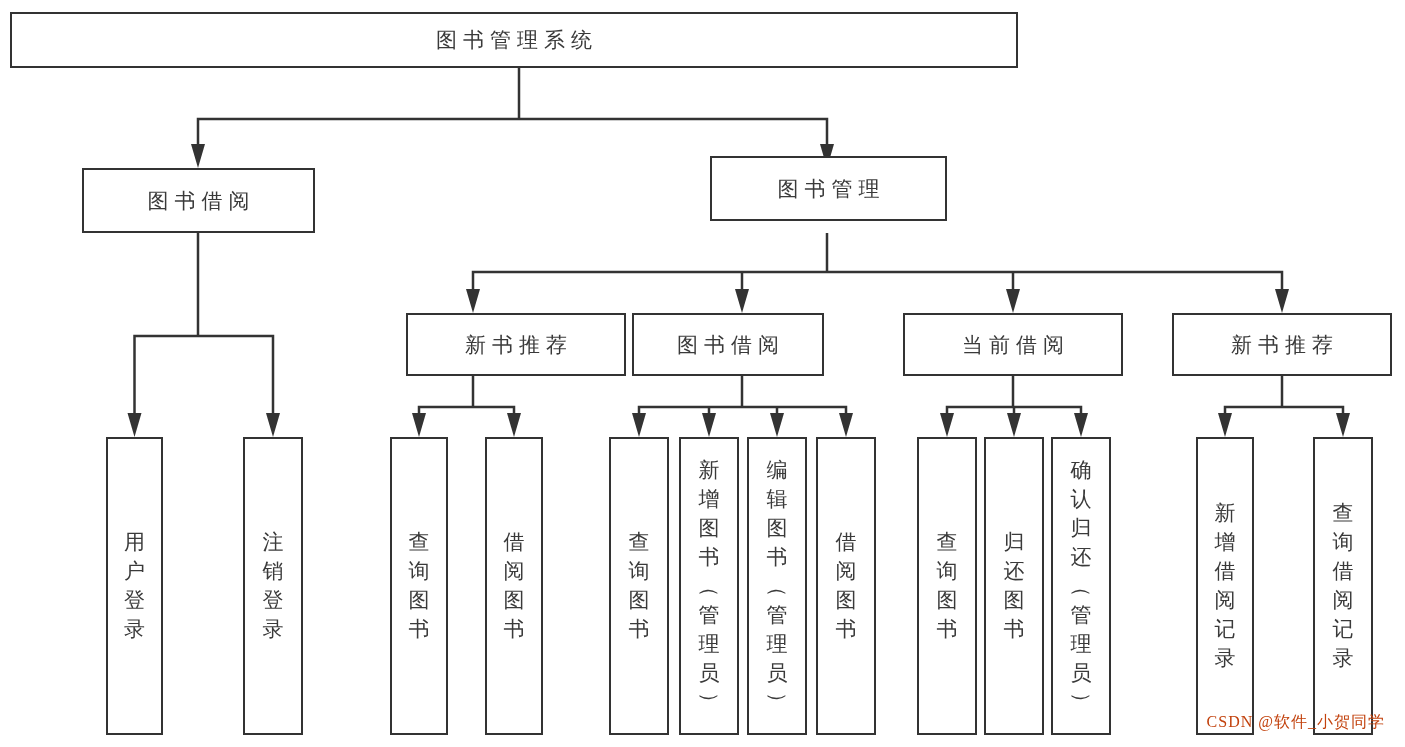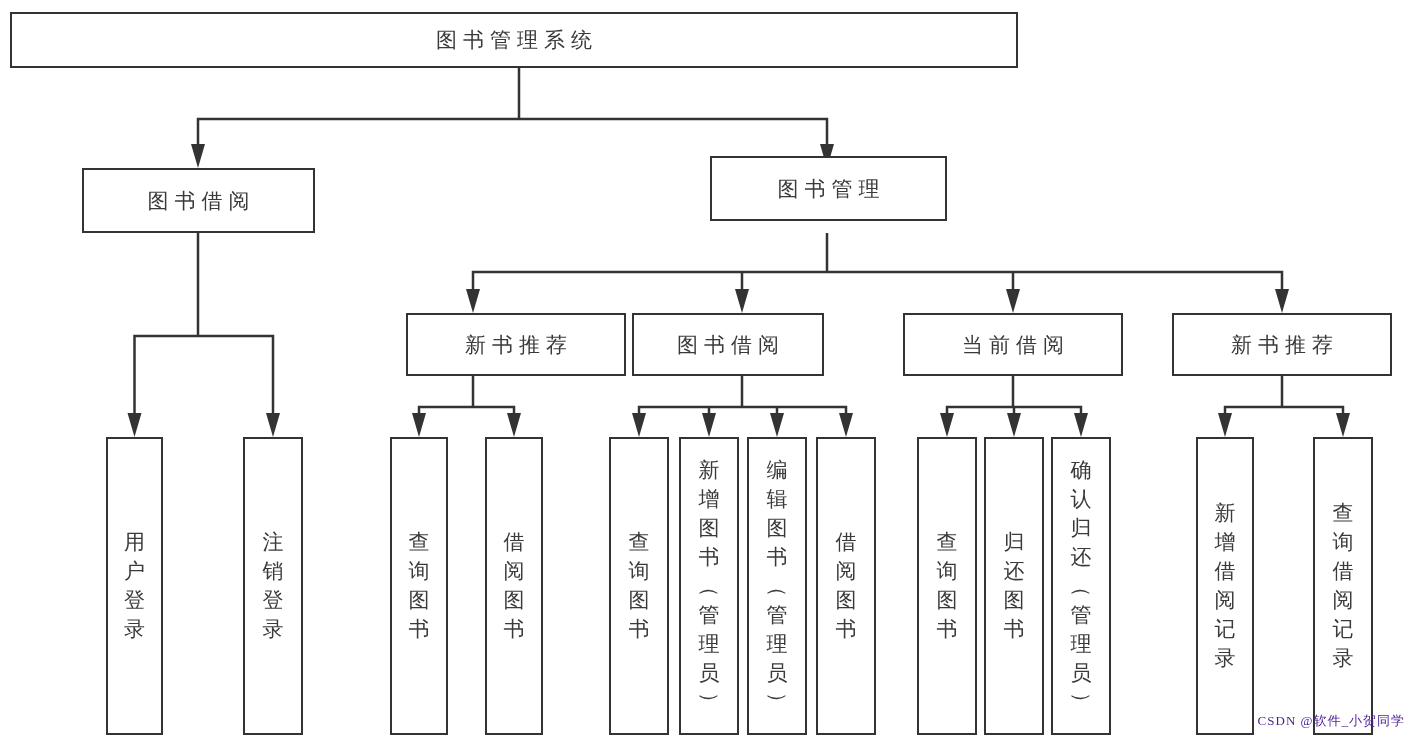--- a/index.html
+++ b/index.html
@@ -43,24 +43,24 @@
     display: flex;
     flex-direction: column;
     align-items: center;
     justify-content: center;
     font-size: 21px;
   }
   .leaf > div { height: 29px; line-height: 29px; text-align: center; }
   .leaf > div.rot { transform: rotate(90deg); }
   #watermark {
     position: absolute;
-    right: 0;
+    right: 20px;
     top: 712px;
-    font-size: 13px;
-    color: #4c1d95;
+    font-size: 16px;
+    color: #c2410c;
     letter-spacing: 1px;
     white-space: nowrap;
   }
 </style>
 </head>
 <body>
 
 <div id="canvas">
 
   <svg id="connectors" width="1405" height="747" viewBox="0 0 1405 747">

